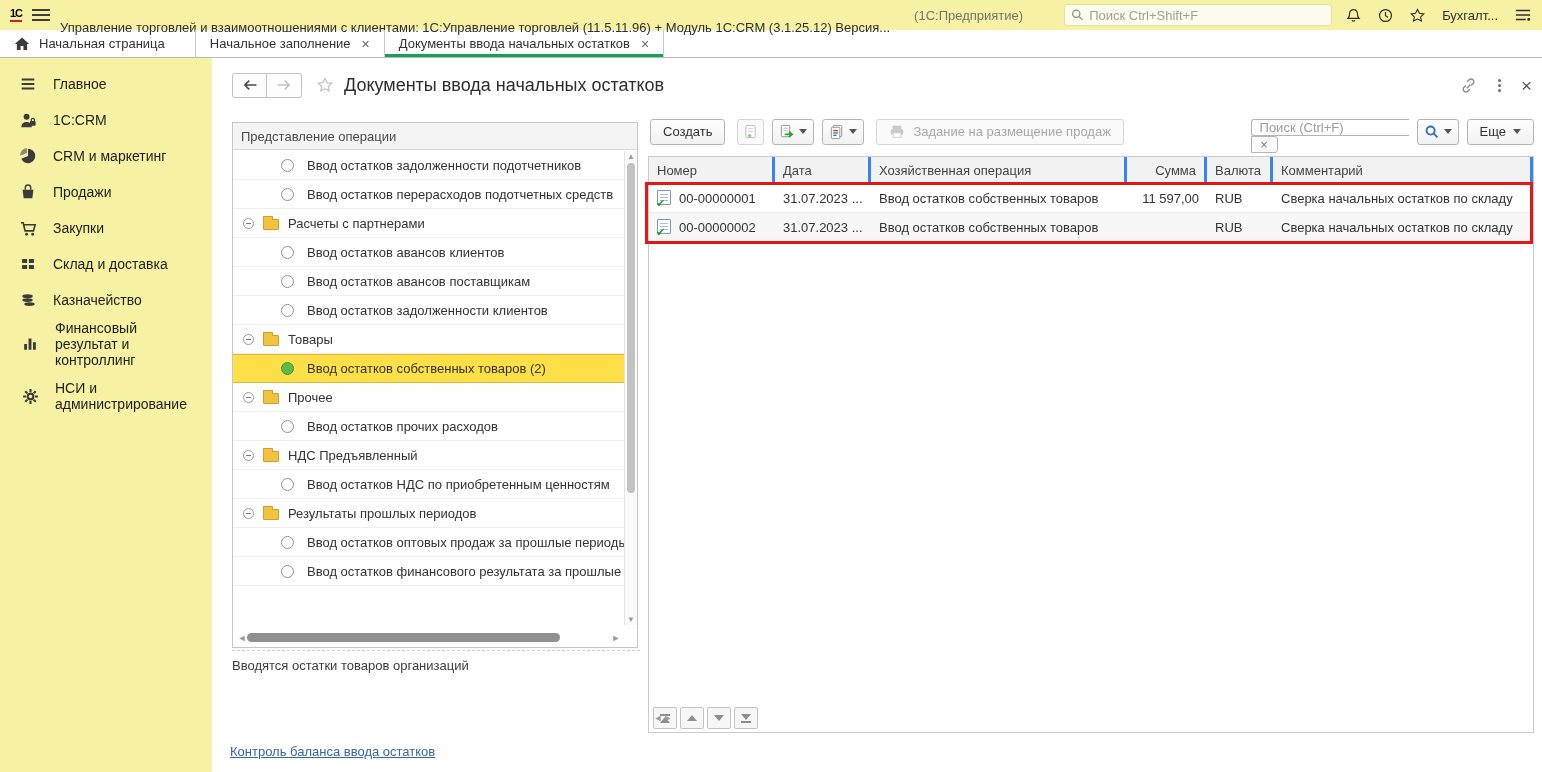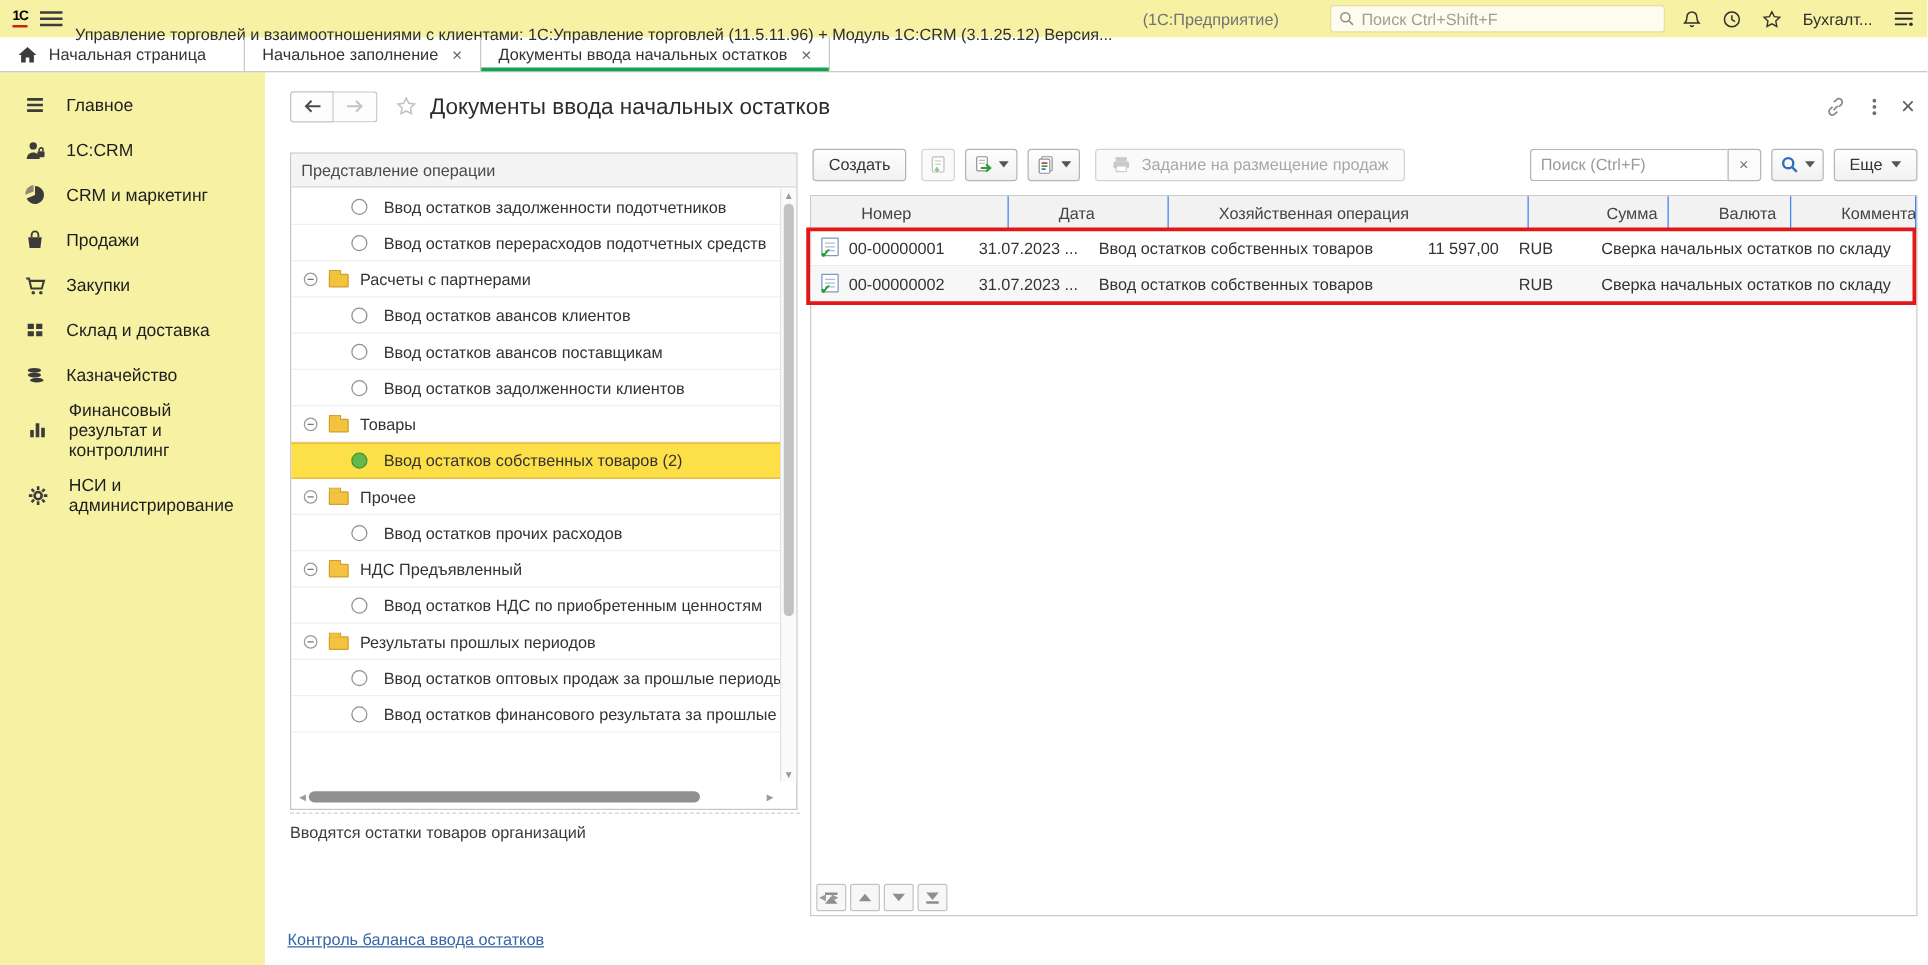--- a/index.html
+++ b/index.html
@@ -79,29 +79,29 @@
   .footer-link { position:absolute; left:18px; top:686px; font-size:13px; color:#3566a8; text-decoration:underline; cursor:pointer; }
 
   
   .toolbar { position:absolute; left:438px; top:60px; width:884px; height:27px; display:flex; align-items:center; }
   .btn { height:26px; border:1px solid #b5b5b5; border-radius:3px; background:linear-gradient(#fefefe,#f1f1f1); display:flex; align-items:center; justify-content:center; padding:0 12px; font-size:13px; color:#333; cursor:pointer; }
   .iconbtn { width:27px; padding:0; }
   .splitbtn { width:42px; padding:0 4px; gap:4px; }
   .btn.disabled { color:#a8a8a8; border-color:#d4d4d4; background:#fafafa; cursor:default; }
   .caret { width:0; height:0; border-left:4px solid transparent; border-right:4px solid transparent; border-top:5px solid #555; }
   .tbar-gap { width:12px; } .tbar-gap-sm { width:8px; }
-  .tb2-search { margin-left:auto; display:flex; height:26px; }
+  .tb2-search { margin-left:auto; display:flex; height:26px;flex-direction:column; }
   .tb2-search input { width:158px; height:26px; border:1px solid #b5b5b5; border-right:none; border-radius:3px 0 0 3px; padding:0 8px; font-size:13px; color:#444; outline:none; font-family:inherit; }
   .tb2-search input::placeholder { color:#9b9b9b; }
   .clearbtn { width:27px; height:26px; border:1px solid #b5b5b5; border-radius:0 3px 3px 0; background:#fbfbfb; display:flex; align-items:center; justify-content:center; color:#777; font-size:13px; cursor:pointer; }
 
   
   .list-area { position:absolute; left:436px; top:98px; width:886px; height:577px; border:1px solid #cbcbcb; background:#fff; }
   .thead { display:flex; height:27px; background:#f2f2f2; border-bottom:1px solid #d6d6d6; color:#444; }
-  .thead .c { display:flex; align-items:center; padding:0 8px; border-right:1px solid #3b82f6; overflow:hidden; white-space:nowrap;margin-left:32px; }
+  .thead .c { display:flex; align-items:center; padding:0 8px; border-right:3px solid #3b82f6; overflow:hidden; white-space:nowrap; }
   .trow { display:flex; height:29px; border-bottom:1px solid #ececec; cursor:pointer; }
   .trow .c { display:flex; align-items:center; padding:0 8px; overflow:hidden; white-space:nowrap; font-size:13px; color:#333; }
   .trow.alt { background:#f7f7f7; }
   .c.num { width:126px; gap:7px; } .c.date { width:96px; } .c.oper { width:256px; }
   .c.sum { width:80px; justify-content:flex-end; } .c.cur { width:66px; } .c.comm { flex:1;text-align:center; }
   .docic { flex:none; position:relative; width:15px; height:16px; }
   .docic .sheet { position:absolute; inset:0 1px 1px 0; background:#fff; border:1px solid #7d99c0; border-radius:1px; }
   .docic .l { position:absolute; left:3px; right:4px; height:1px; background:#a9bcd6; }
   .docic .chk { position:absolute; left:-1px; bottom:-2px; width:9px; height:9px; color:#1f9e1f; font-size:11px; font-weight:bold; line-height:9px; }
   .bottombar { position:absolute; left:0; right:0; bottom:0; height:28px; display:flex; align-items:center; padding:0 4px; }

